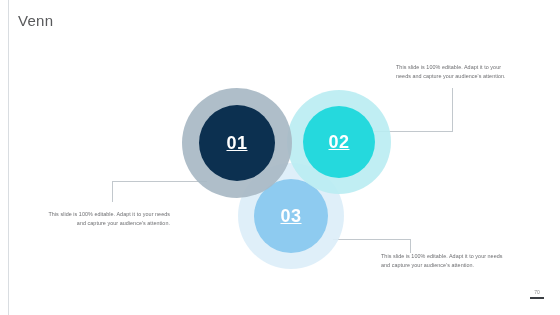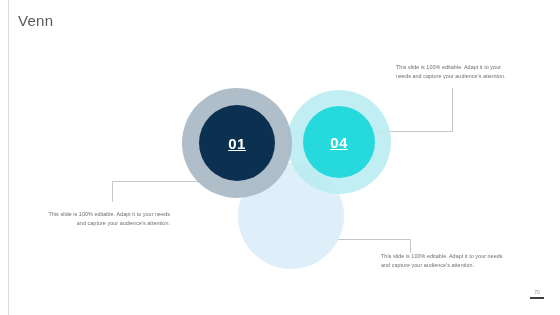--- a/index.html
+++ b/index.html
@@ -61,21 +61,21 @@
     border-radius: 50%;
   }
   .venn-core {
     position: absolute;
     border-radius: 50%;
     display: flex;
     align-items: center;
     justify-content: center;
   }
   .venn-label {
-    font-size: 15px;
+    font-size: 18px;
     font-weight: 700;
     color: #ffffff;
     letter-spacing: 0.5px;
     line-height: 1;
     user-select: none;
     text-decoration: underline;
   }
 
   
   #node-01 { left: 182px; top: 88px; width: 110px; height: 110px; z-index: 4; }
@@ -167,26 +167,29 @@
     <div class="venn-node" id="node-01">
       <div class="venn-ring" id="ring-01"></div>
       <div class="venn-core" id="core-01">
         <span class="venn-label">01</span>
       </div>
     </div>
 
     <div class="venn-node" id="node-02">
       <div class="venn-ring" id="ring-02"></div>
       <div class="venn-core" id="core-02">
-        <span class="venn-label">04</span>
+        <span class="venn-label">02</span>
       </div>
     </div>
 
     <div class="venn-node" id="node-03">
       <div class="venn-ring" id="ring-03"></div>
+      <div class="venn-core" id="core-03">
+        <span class="venn-label">03</span>
+      </div>
     </div>
 
   </div>
 
   <div class="note" id="note-top-right">This slide is 100% editable. Adapt it to your needs and capture your audience's attention.</div>
 
   <div class="note" id="note-left">This slide is 100% editable. Adapt it to your needs and capture your audience's attention.</div>
 
   <div class="note" id="note-bottom-right">This slide is 100% editable. Adapt it to your needs and capture your audience's attention.</div>
 

